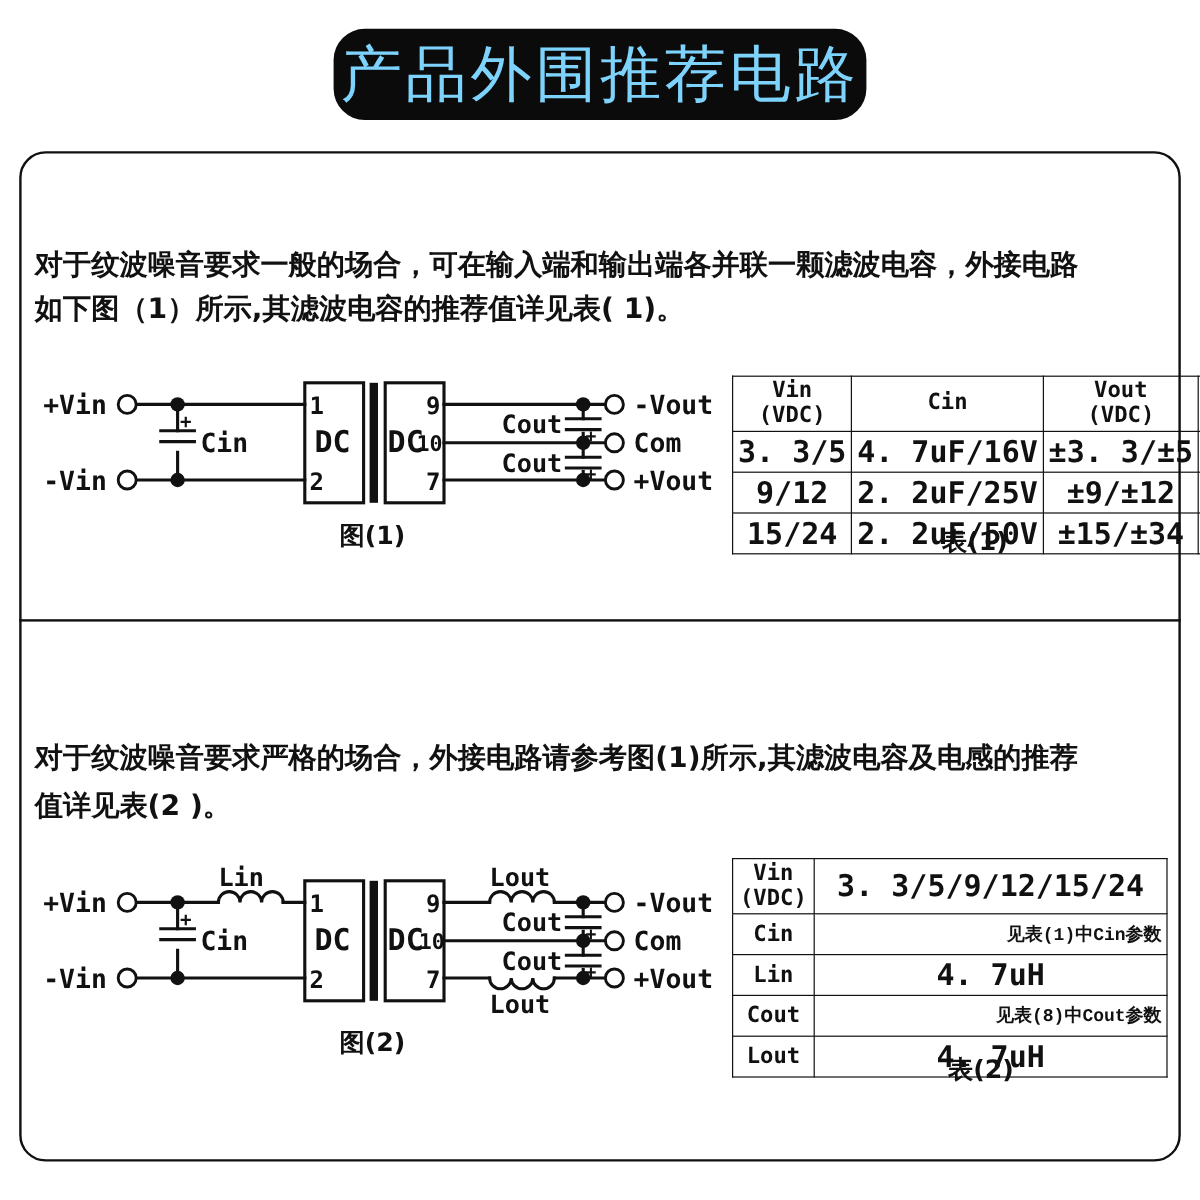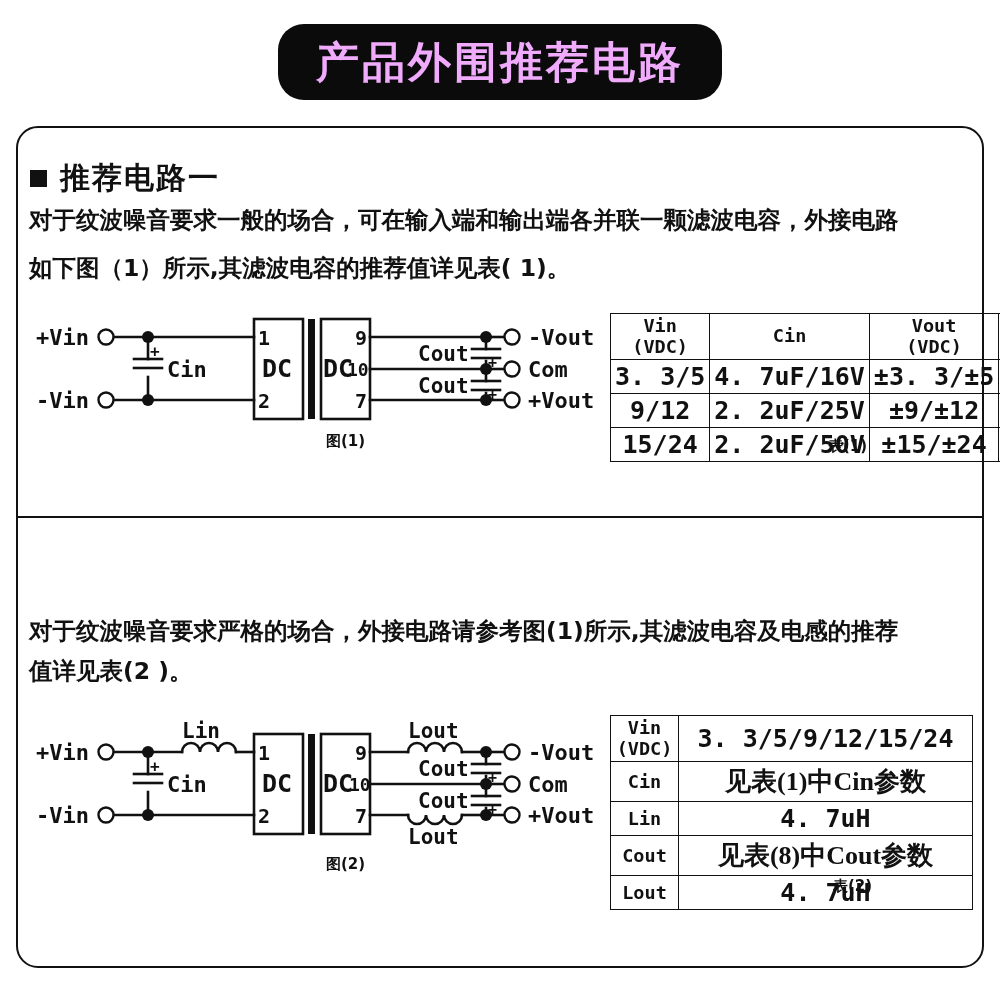--- a/index.html
+++ b/index.html
@@ -16,23 +16,23 @@
   
   .title-badge {
     position: absolute;
     left: 278px; top: 24px;
     width: 444px; height: 76px;
     background: #0b0b0b;
     border-radius: 26px;
     display: flex; align-items: center; justify-content: center;
   }
   .title-badge .txt {
-    color: #f0abfc;
-    font-size: 43px;
-    font-weight: 700;
+    color: #7dd3fc;
+    font-size: 51px;
+    font-weight: 400;
     letter-spacing: 3px;
     line-height: 1;
     white-space: nowrap;
     font-family: "DejaVu Sans", "Liberation Sans", sans-serif;
   }
 
   
   .card {
     position: absolute;
     left: 16px; top: 126px;
@@ -89,51 +89,47 @@
     text-align: center;
     vertical-align: middle;
     font-size: 25px;
     font-weight: 700;
     padding: 2px 4px;
     white-space: nowrap;
     color: #111111;
   }
   .tbl td.head { font-size: 18.5px; margin-left: 16px; }
   .tbl td.cn {
-    font-family: Liberation Serif, serif;
-    font-size: 26px;
+    font-family: Liberation Mono, monospace;
+    font-size: 15px;
+    text-align: right;
   }
   .tbl .sub { display: block; line-height: 1.12; }
   .caption {
     position: absolute;
-    font-size: 15px;
+    font-size: 21px;
     font-weight: 700;
     white-space: nowrap;
     font-family: "DejaVu Sans", "Liberation Sans", sans-serif;
-    margin-left: 43px;
   }
 </style>
 </head>
 <body>
 
 <div id="root">
 
   <div class="title-badge">
     <span class="txt">产品外围推荐电路</span>
   </div>
 
   <div class="card"></div>
   <div class="card-divider"></div>
 
-  <div class="sec-head" style="left:30px; top:163px;">
-    <span class="bullet"></span>
-    <span class="lbl">推荐电路一</span>
-  </div>
   <div class="para" style="left:29px; top:200px;">对于纹波噪音要求一般的场合，可在输入端和输出端各并联一颗滤波电容，外接电路</div>
-  <div class="para" style="left:29px; top:248px;">如下图（1）所示,其滤波电容的推荐值详见表( 1)。</div>
+  <div class="para" style="left:29px; top:237px;">如下图（1）所示,其滤波电容的推荐值详见表( 1)。</div>
 
   <svg class="circuit" style="left:22px; top:305px;" width="580" height="165" viewBox="0 0 580 165">
     <g stroke="#111111" stroke-width="2.6" fill="none" stroke-linecap="square">
 
       <line x1="92" y1="32" x2="232" y2="32"></line>
 
       <line x1="92" y1="95" x2="232" y2="95"></line>
 
       <line x1="126" y1="32" x2="126" y2="54"></line>
       <line x1="126" y1="72" x2="126" y2="95"></line>
@@ -231,21 +227,21 @@
         </tr>
         <tr>
           <td style="height:31px">9/12</td>
           <td style="height:31px">2. 2uF/25V</td>
           <td style="height:31px">±9/±12</td>
           <td style="height:31px">1uF/25V</td>
         </tr>
         <tr>
           <td style="height:31px">15/24</td>
           <td style="height:31px">2. 2uF/50V</td>
-          <td style="height:31px">±15/±24</td>
+          <td style="height:31px">±15/±34</td>
           <td style="height:31px">0. 47uF/50V</td>
         </tr>
       </tbody>
     </table>
   <div class="caption" style="left:785px; top:437px;">表(1)</div>
 
   <div class="para" style="left:29px; top:611px;">对于纹波噪音要求严格的场合，外接电路请参考图(1)所示,其滤波电容及电感的推荐</div>
   <div class="para" style="left:29px; top:651px;">值详见表(2 )。</div>
 
   <svg class="circuit" style="left:22px; top:720px;" width="580" height="165" viewBox="0 0 580 165">

